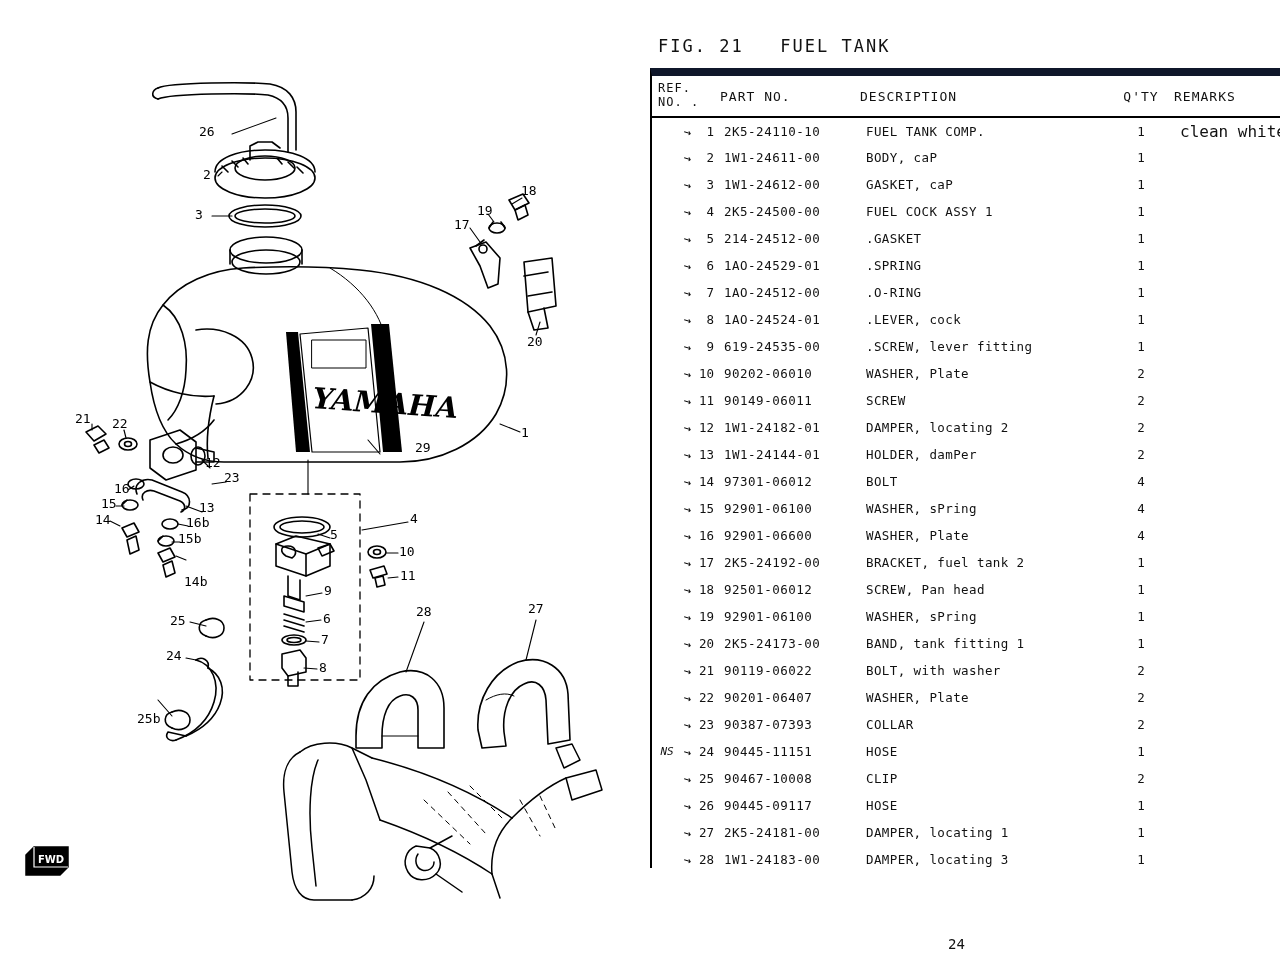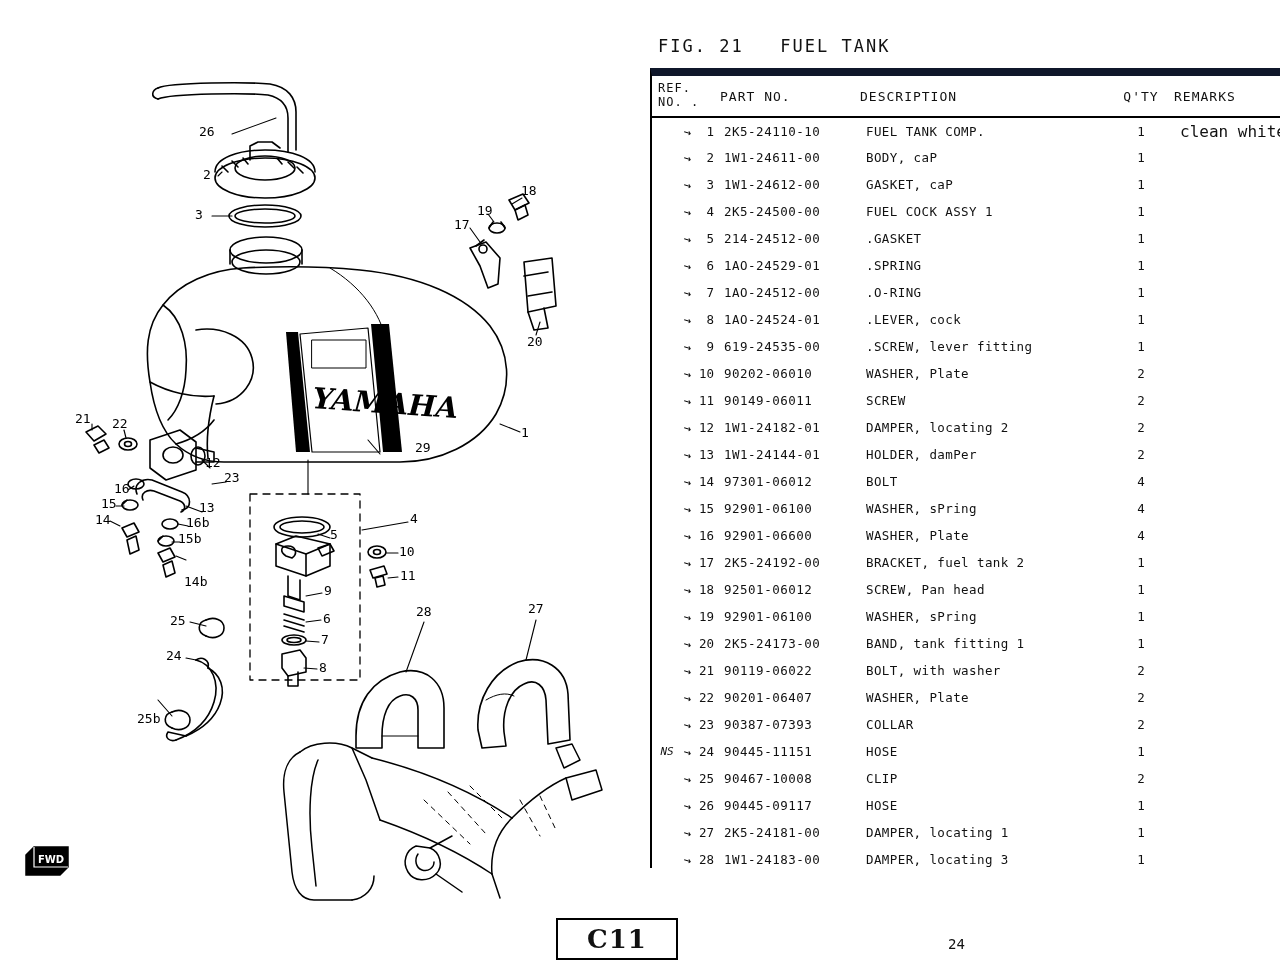--- a/index.html
+++ b/index.html
@@ -712,18 +712,15 @@
               <td class="c-part">1W1-24183-00</td>
               <td class="c-desc">DAMPER, locating 3</td>
               <td class="c-qty">1</td>
               <td class="c-rem"></td>
             </tr>
           </tbody>
       </table>
     </div>
   </div>
 
-  <div class="code-box">
-    <span>C11</span>
-  </div>
   <div class="page-num">24</div>
 
 </div>
 
 </body></html>

